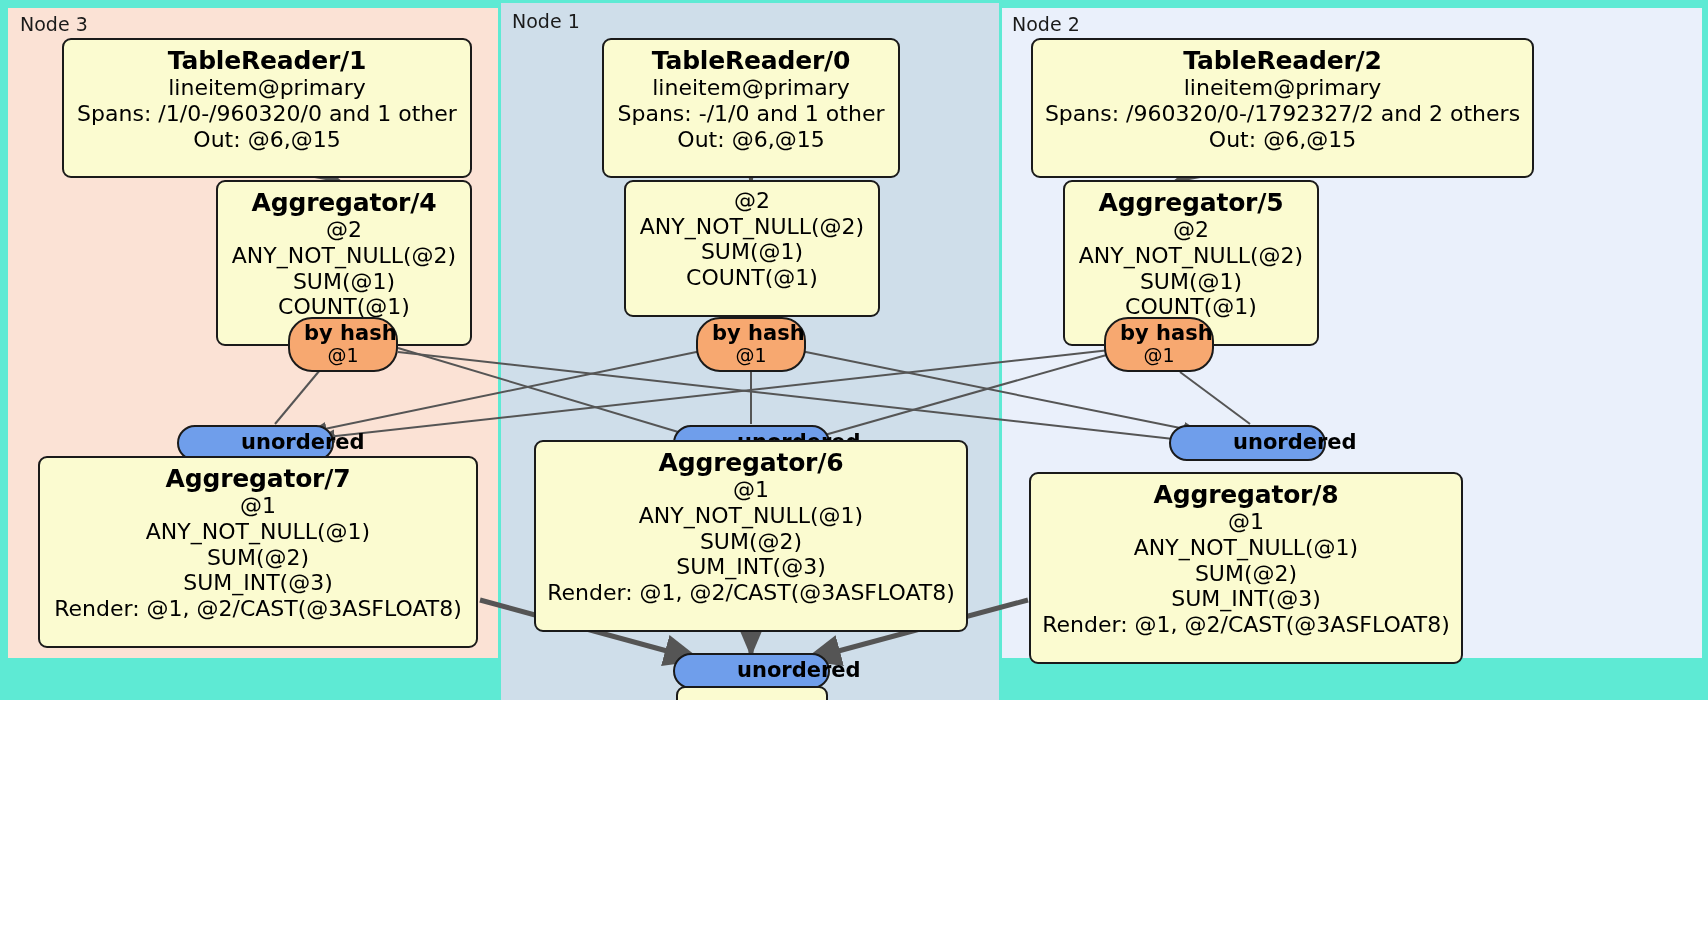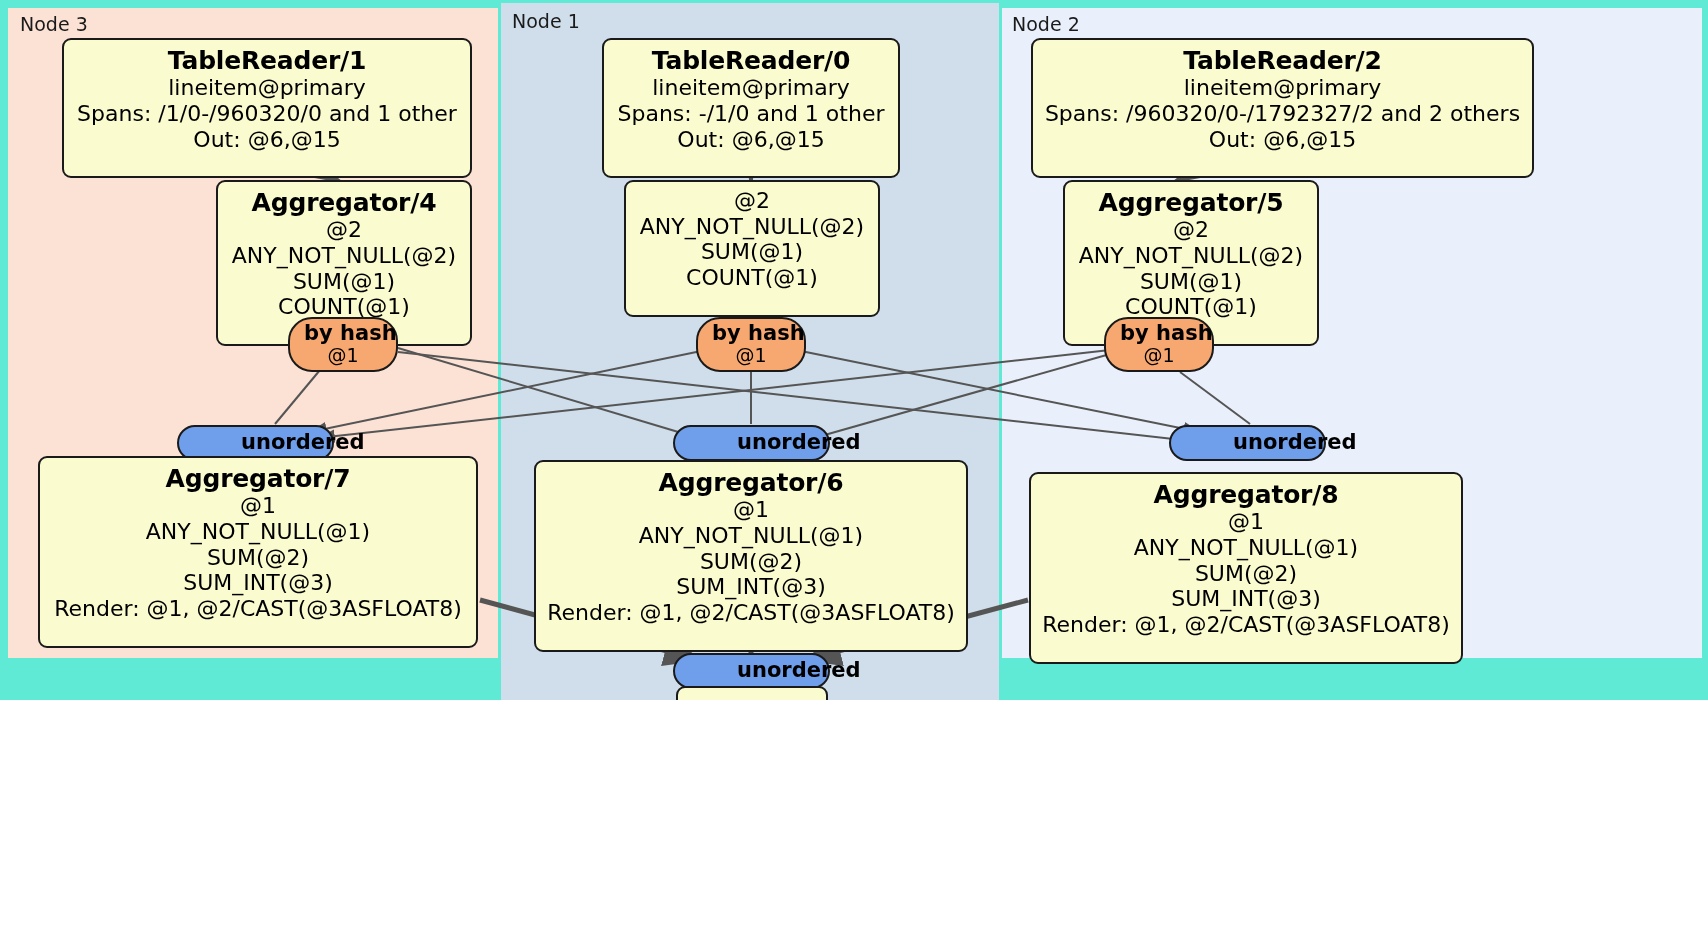--- a/index.html
+++ b/index.html
@@ -217,21 +217,21 @@
 
   <div class="box" style="left:38px; top:456px; width:440px;">
     <div class="title">Aggregator/7</div>
     <div class="line">@1</div>
     <div class="line">ANY_NOT_NULL(@1)</div>
     <div class="line">SUM(@2)</div>
     <div class="line">SUM_INT(@3)</div>
     <div class="line">Render: @1, @2/CAST(@3ASFLOAT8)</div>
   </div>
 
-  <div class="box" style="left:534px; top:460px; width:434px;">
+  <div class="box" style="left:534px; top:440px; width:434px;">
     <div class="title">Aggregator/6</div>
     <div class="line">@1</div>
     <div class="line">ANY_NOT_NULL(@1)</div>
     <div class="line">SUM(@2)</div>
     <div class="line">SUM_INT(@3)</div>
     <div class="line">Render: @1, @2/CAST(@3ASFLOAT8)</div>
   </div>
 
   <div class="box" style="left:1029px; top:456px; width:434px;margin-top:16px;">
     <div class="title">Aggregator/8</div>

